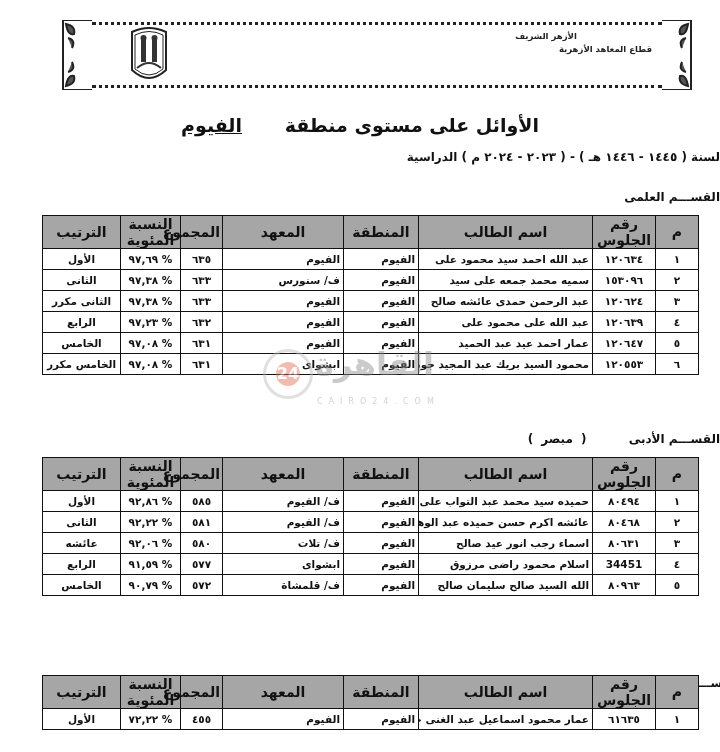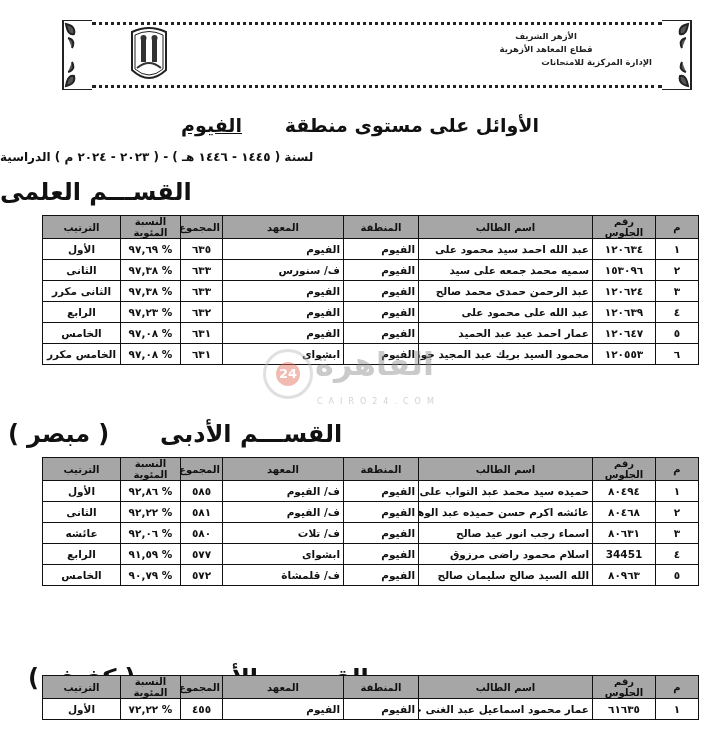--- a/index.html
+++ b/index.html
@@ -36,54 +36,54 @@
     direction: rtl; text-align: center; font-size: 8.5px; line-height: 13px; font-weight: bold; color: #222;
   }
   .org-lines div:last-child { text-align: right; padding-right: 4px; }
 
   .title-row {
     position: absolute; top: 114px; left: 0; width: 720px; direction: rtl; text-align: center;
     font-size: 19px; font-weight: bold;
   }
   .title-row .region { text-decoration: underline; margin-right: 36px; }
   .subtitle {
-    position: absolute; top: 150px; left: 0; width: 720px; direction: rtl; text-align: left;
+    position: absolute; top: 150px; left: 0; width: 720px; direction: rtl; text-align: right;
     font-size: 12px; font-weight: bold;
   }
   .section-title {
-    position: absolute; left: 0; width: 720px; direction: rtl; text-align: left;
-    font-size: 24px; font-weight: bold;
+    position: absolute; left: 0; width: 720px; direction: rtl; text-align: right;
+    font-size: 12px; font-weight: bold; margin-top: 12px;
   }
   .section-title .paren { margin: 0 8px; }
   .section-title .gap { display: inline-block; width: 26px; }
 
   table.results {
     position: absolute; left: 42px; width: 656px; border-collapse: collapse; direction: rtl;
     table-layout: fixed; font-size: 10.5px; font-weight: bold;
   }
   table.results th {
-    background: #a6a6a6; border: 1.5px solid #111; height: 18px; font-size: 10px; font-weight: bold;
+    background: #a6a6a6; border: 1.5px solid #111; height: 18px; font-size: 14px; font-weight: bold;
     padding: 0 2px; text-align: center;
   }
   table.results td {
     border: 1.5px solid #111; height: 20px; padding: 0 3px; white-space: nowrap; overflow: hidden;
   }
   td.c-m, td.c-seat, td.c-total, td.c-pct, td.c-rank { text-align: center; }
   td.c-name, td.c-inst, td.c-region { text-align: right; }
   td.c-pct { direction: rtl; }
 
   .watermark {
     position: absolute; left: 255px; top: 345px; width: 210px; height: 70px; opacity: 0.45;
   }
   .watermark .clock {
     position: absolute; left: 8px; top: 4px; width: 44px; height: 44px; border: 3px solid #bbb; border-radius: 50%;
   }
   .watermark .clock .num {
     position: absolute; left: 10px; top: 10px; width: 24px; height: 24px; border-radius: 50%;
-    background: #e46a55; color: #fff; font-size: 13px; font-weight: bold; text-align: center; line-height: 24px;
+    background: #e46a55; color: #fff; font-size: 16px; font-weight: bold; text-align: center; line-height: 24px;
   }
   .watermark .brand-ar {
     position: absolute; left: 60px; top: 0px; font-size: 32px; font-weight: bold; color: #8c8c8c; direction: rtl;
   }
   .watermark .brand-en {
     position: absolute; left: 62px; top: 52px; font-size: 8px; letter-spacing: 6px; color: #9a9a9a;
   }
 </style>
 </head>
 <body>
@@ -110,21 +110,20 @@
     <path d="M7 9 Q21 2 35 9 L35 43 Q21 55 7 43 Z" fill="none" stroke="#222" stroke-width="1"></path>
     <rect x="13" y="14" width="5" height="22" fill="#333"></rect>
     <rect x="24" y="14" width="5" height="22" fill="#333"></rect>
     <circle cx="15.5" cy="12" r="3" fill="#333"></circle>
     <circle cx="26.5" cy="12" r="3" fill="#333"></circle>
     <path d="M9 42 Q21 32 33 42" fill="none" stroke="#333" stroke-width="2"></path>
   </svg>
   <div class="org-lines">
     <div>الأزهر الشريف</div>
     <div>قطاع المعاهد الأزهرية</div>
-    <div>الإدارة المركزية للامتحانات</div>
   </div>
 </div>
 
 <div class="title-row">
   <span>الأوائل على مستوى منطقة</span>
   <span class="region">الفيوم</span>
 </div>
 <div class="subtitle">لسنة ( ١٤٤٥ - ١٤٤٦ هـ ) - ( ٢٠٢٣ - ٢٠٢٤ م ) الدراسية</div>
 
 <div class="section-title" style="top:178px;">
@@ -170,21 +169,21 @@
       <td class="c-name">سميه محمد جمعه على سيد</td>
       <td class="c-region">الفيوم</td>
       <td class="c-inst">ف/ سنورس</td>
       <td class="c-total">٦٣٣</td>
       <td class="c-pct">% ٩٧,٣٨</td>
       <td class="c-rank">الثانى</td>
     </tr>
     <tr>
       <td class="c-m">٣</td>
       <td class="c-seat">١٢٠٦٢٤</td>
-      <td class="c-name">عبد الرحمن حمدى محمد صالح</td>
+      <td class="c-name">عبد الرحمن حمدى عائشه صالح</td>
       <td class="c-region">الفيوم</td>
       <td class="c-inst">الفيوم</td>
       <td class="c-total">٦٣٣</td>
       <td class="c-pct">% ٩٧,٣٨</td>
       <td class="c-rank">الثانى مكرر</td>
     </tr>
     <tr>
       <td class="c-m">٤</td>
       <td class="c-seat">١٢٠٦٣٩</td>
       <td class="c-name">عبد الله على محمود على</td>

